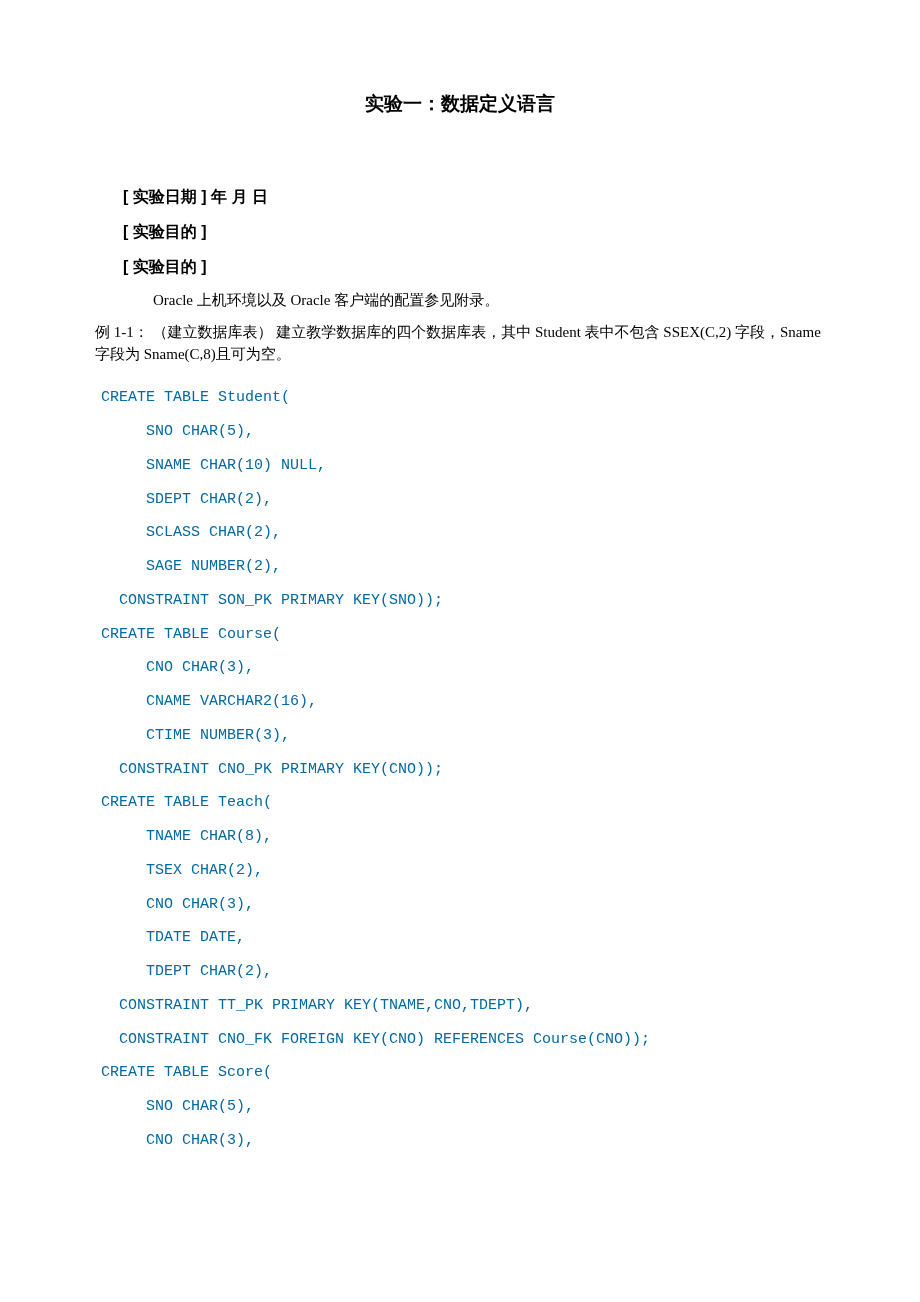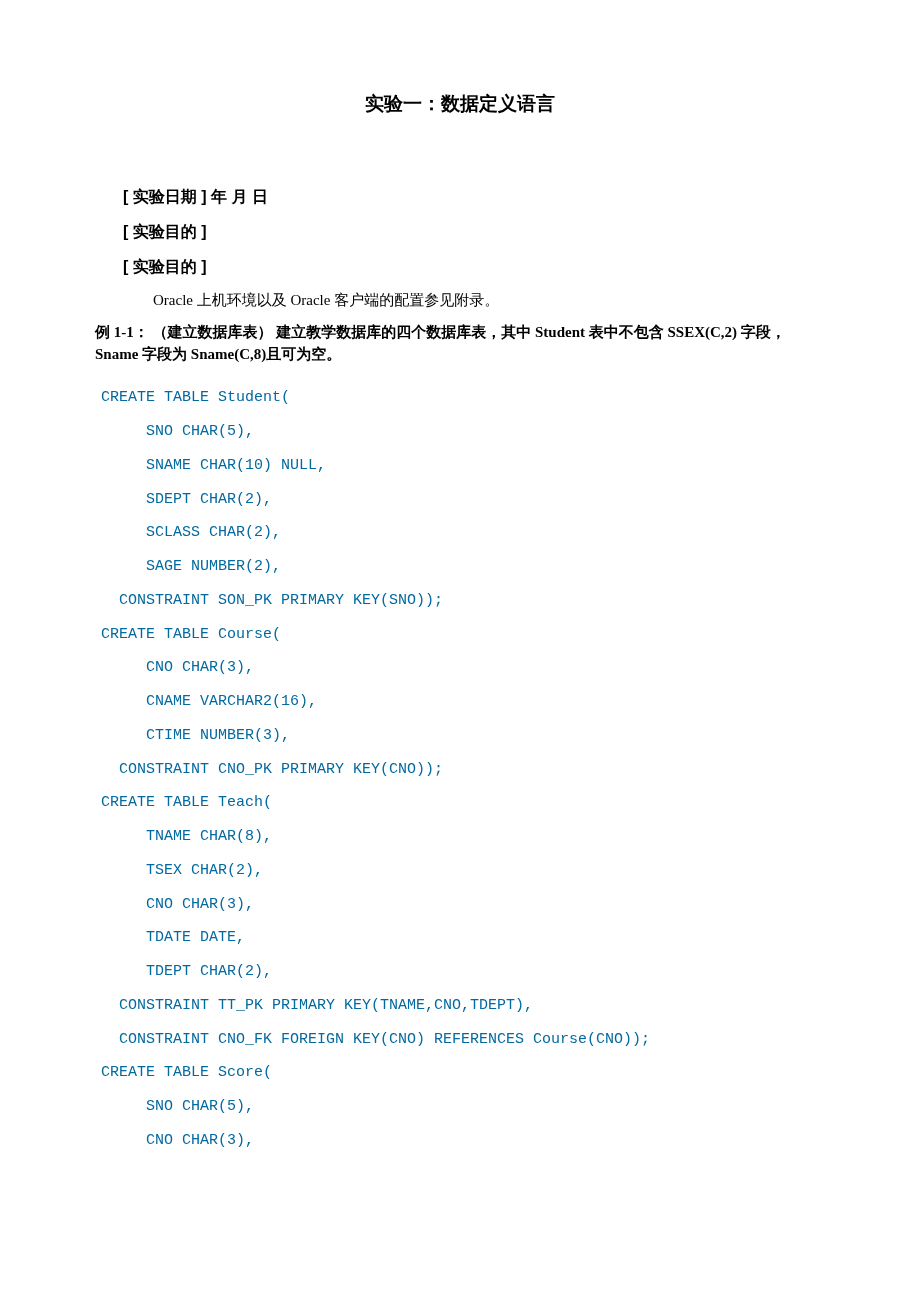--- a/index.html
+++ b/index.html
@@ -40,21 +40,20 @@
     text-indent: 2em;
   }
   .subhead {
     font-family: "SimHei", "黑体", sans-serif;
     font-size: 15.5px;
     font-weight: bold;
     margin: 20px 0 14px 28px;
   }
   .ex-para {
     margin: 10px 0 16px 0;
-    font-weight: bold;
   }
   .code {
     font-family: "SimSun", "宋体", "Courier New", monospace;
     color: #0369a1;
     margin: 3px 0 3px 6px;
     white-space: pre;
     font-size: 15px;
     line-height: 2.25;
   }
   .date-line {

